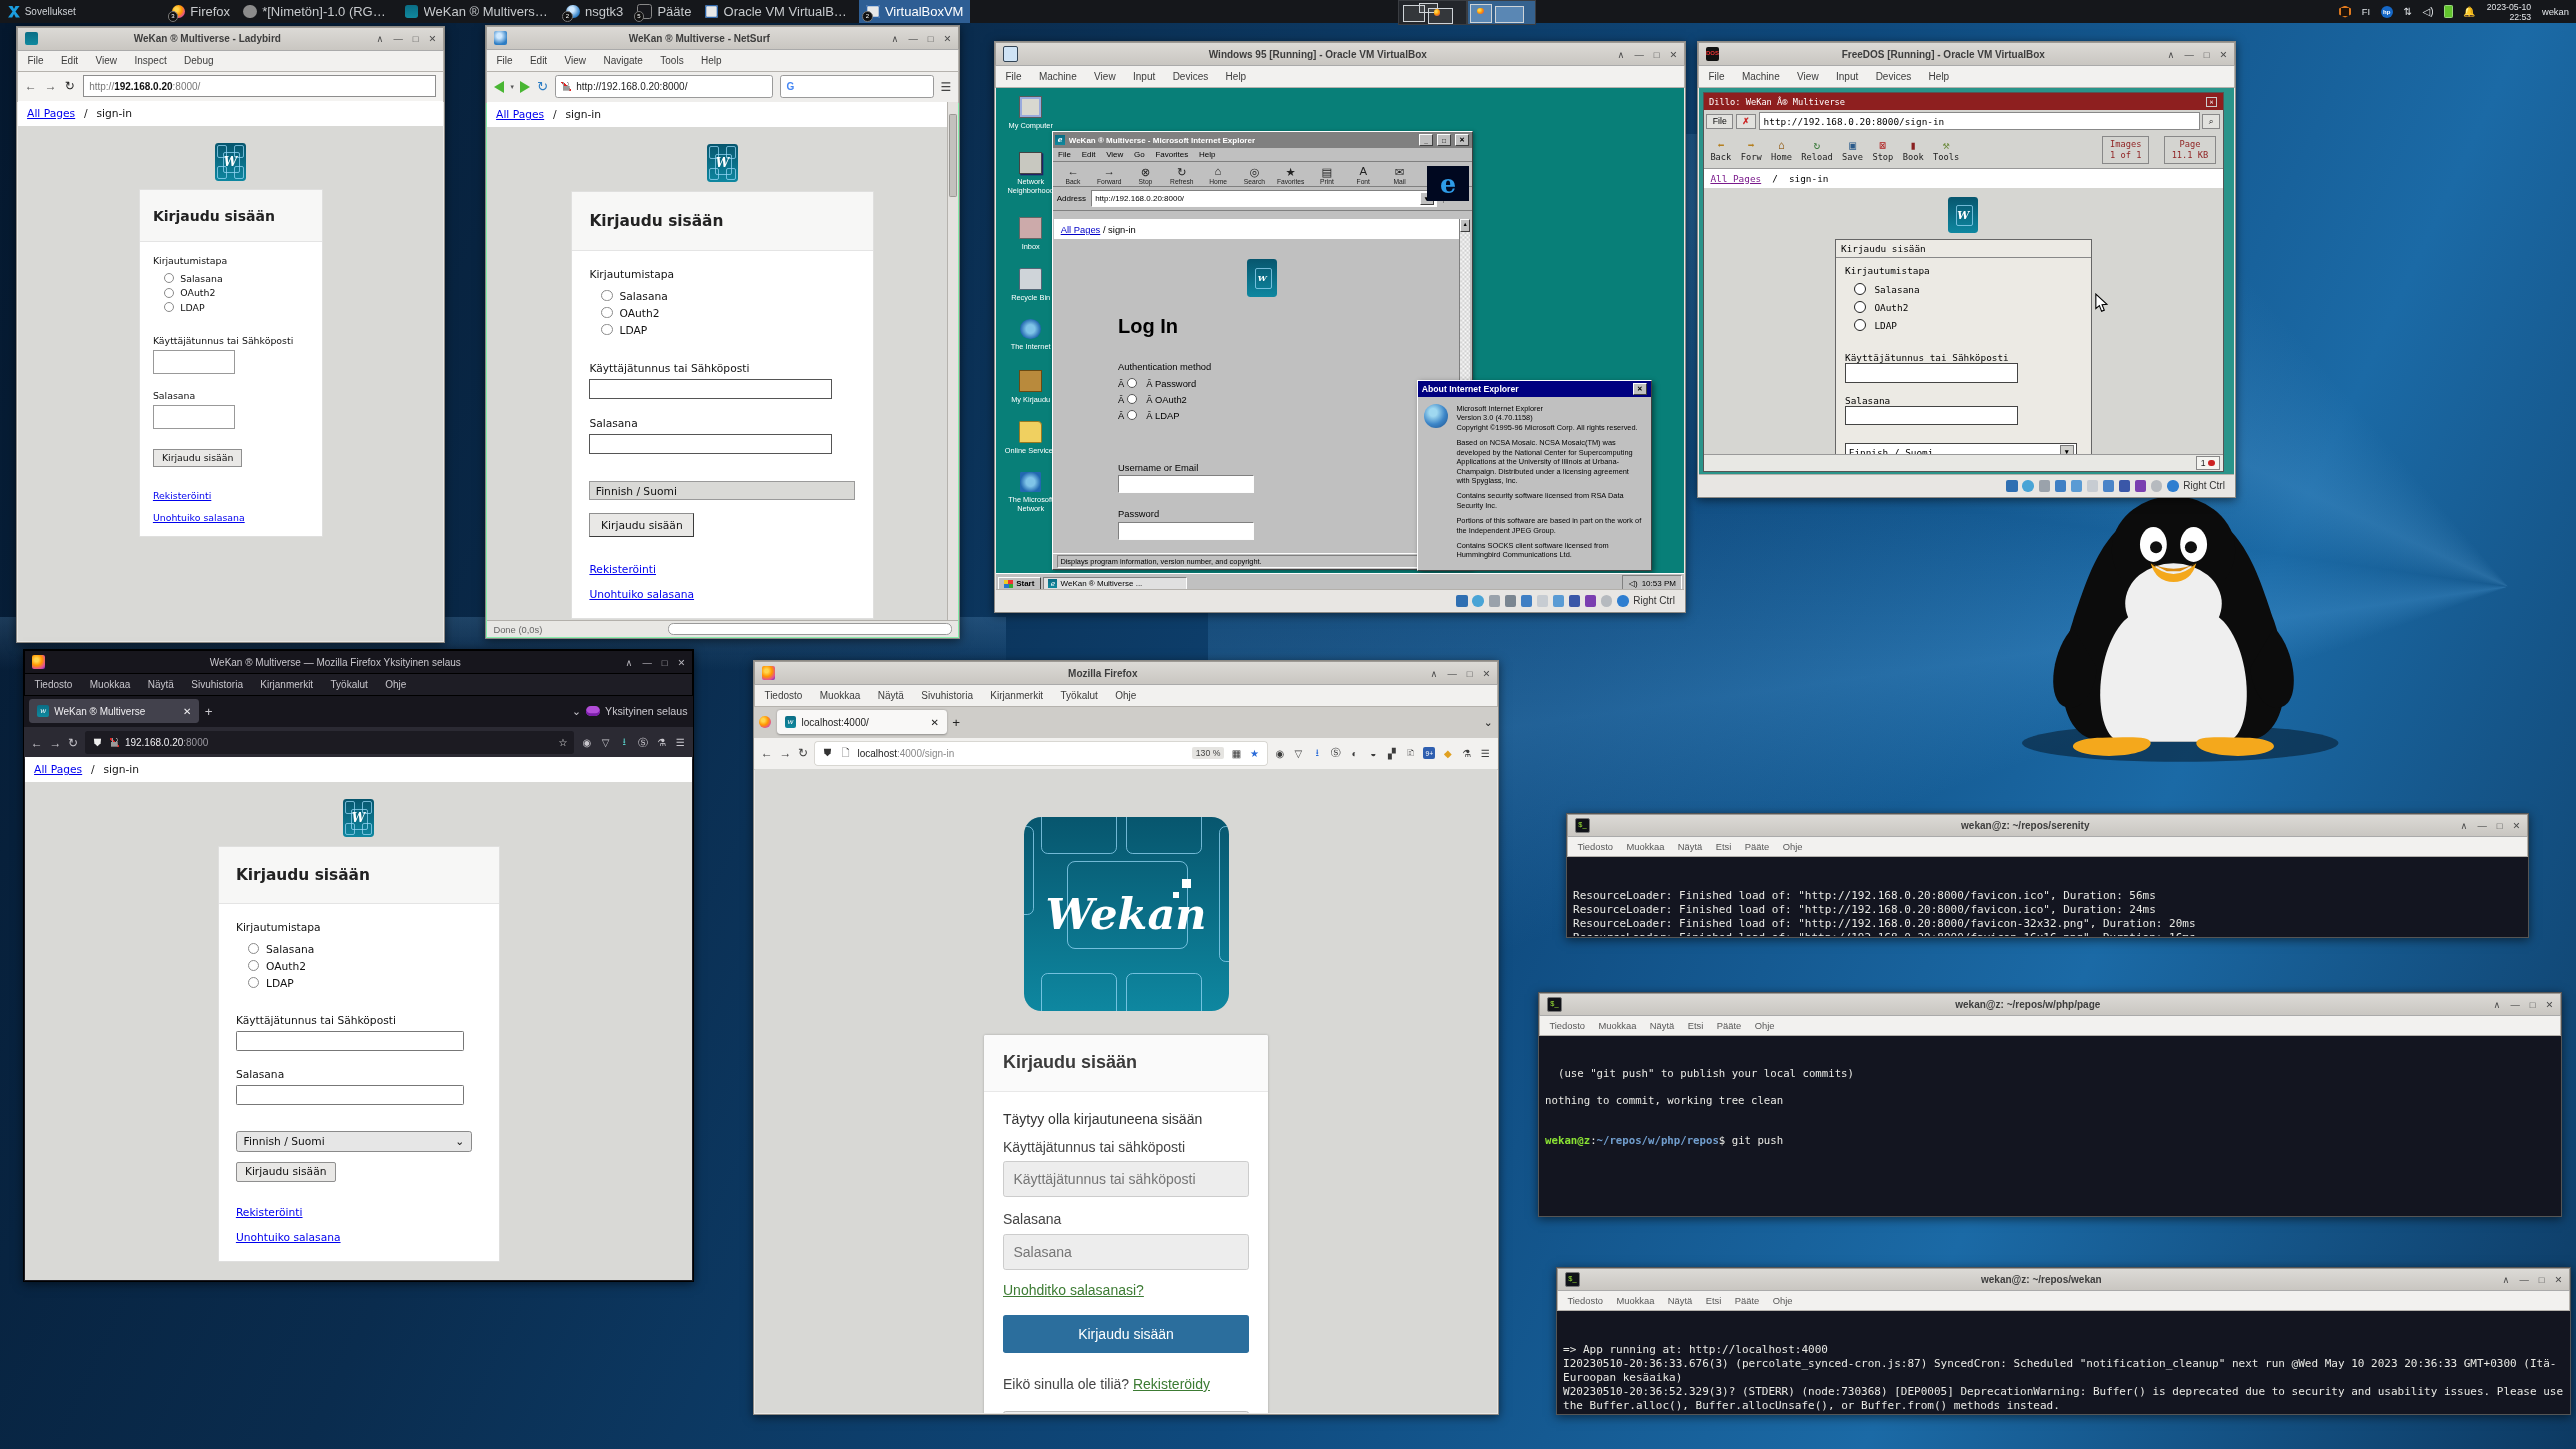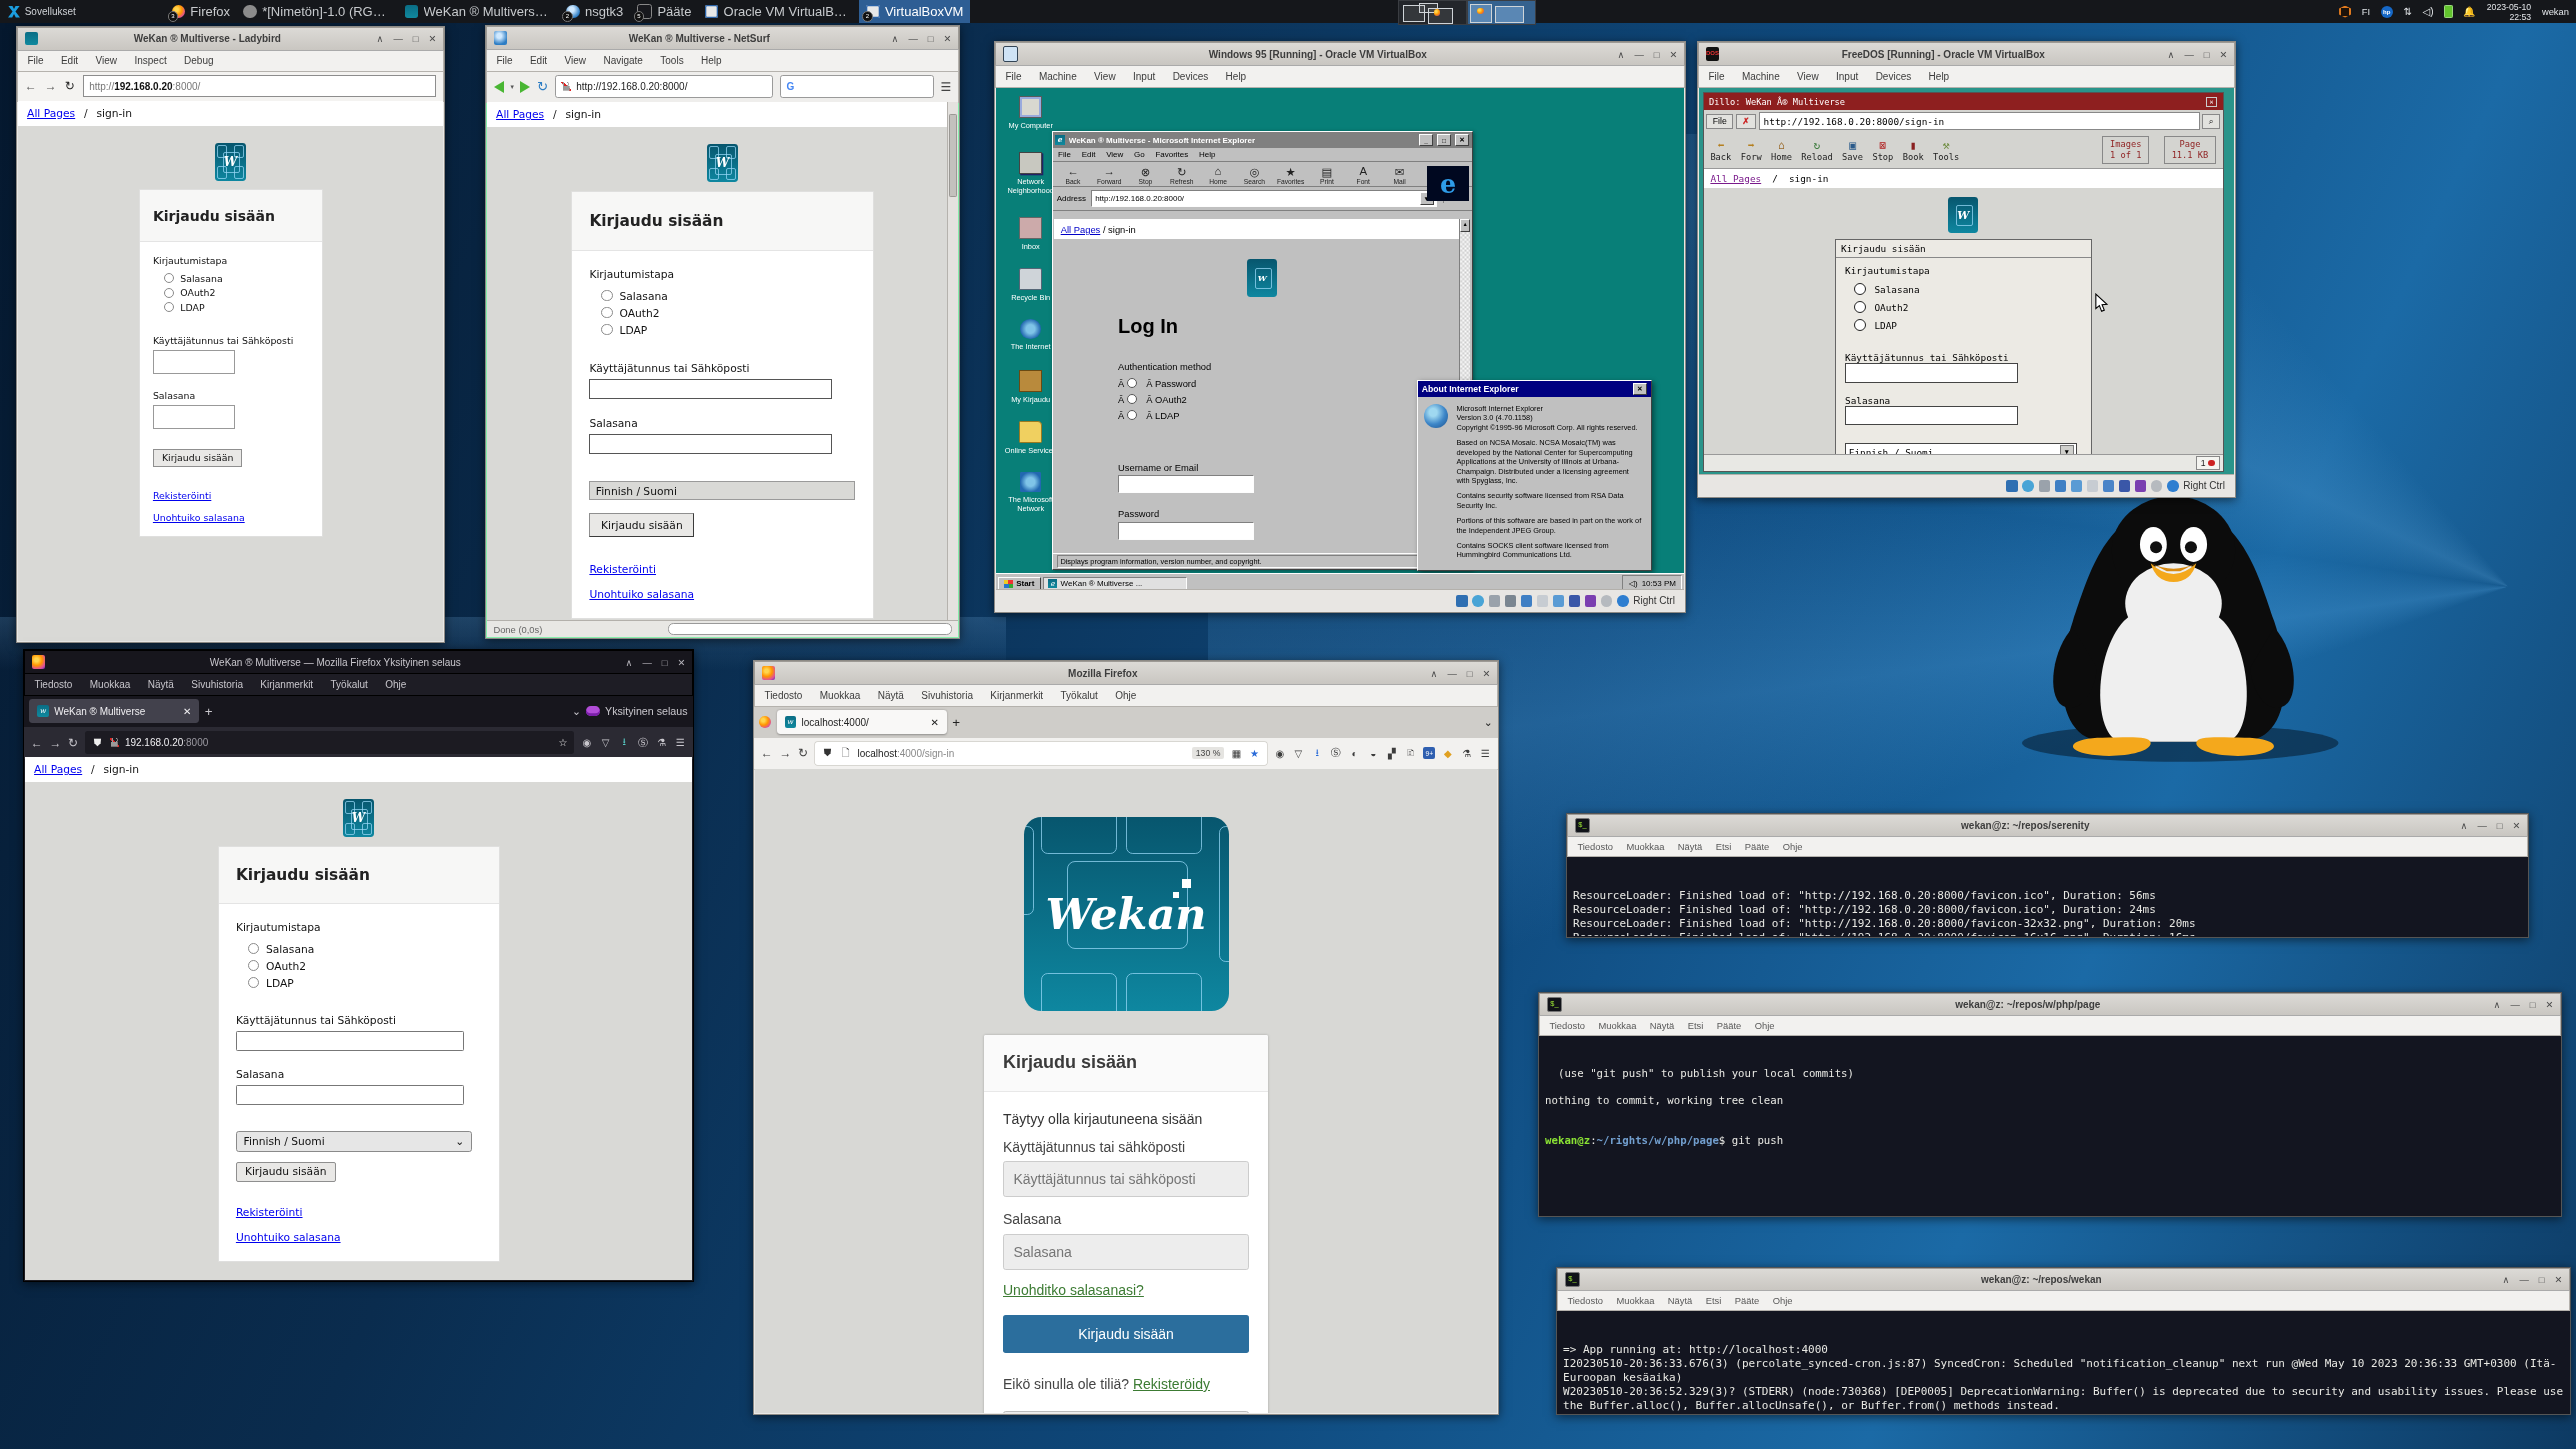--- a/index.html
+++ b/index.html
@@ -952,21 +952,21 @@
 
     <span class="mi">Tiedosto</span>
         <span class="mi">Muokkaa</span>
         <span class="mi">Näytä</span>
         <span class="mi">Etsi</span>
         <span class="mi">Pääte</span>
         <span class="mi">Ohje</span>
       </div>
     <div class="tbody" style="top:44px;font-size:10.7px;line-height:13.4px;">
       <div><div class="tline" style="min-height:13.4px;">  (use "git push" to publish your local commits)</div><div class="tline" style="min-height:13.4px;"></div><div class="tline" style="min-height:13.4px;">nothing to commit, working tree clean</div></div>
-      <div class="tline" style="min-height:13.4px;"><span class="pgreen">wekan@z</span><span>:</span><span class="pblue">~/rights/w/php/page</span><span>$ git push</span></div>
+      <div class="tline" style="min-height:13.4px;"><span class="pgreen">wekan@z</span><span>:</span><span class="pblue">~/repos/w/php/repos</span><span>$ git push</span></div>
       
     </div>
   </div>
 
   <div class="w term" style="left:1556px;top:1267px;width:1013px;height:146px;background:#131520;border:0.7px solid #555;">
     <div class="ttl" style="height:23px;">
       <span class="termico">$_</span>
       <span class="t">wekan@z: ~/repos/wekan</span>
       <span class="wb">
           <span>∧</span>

